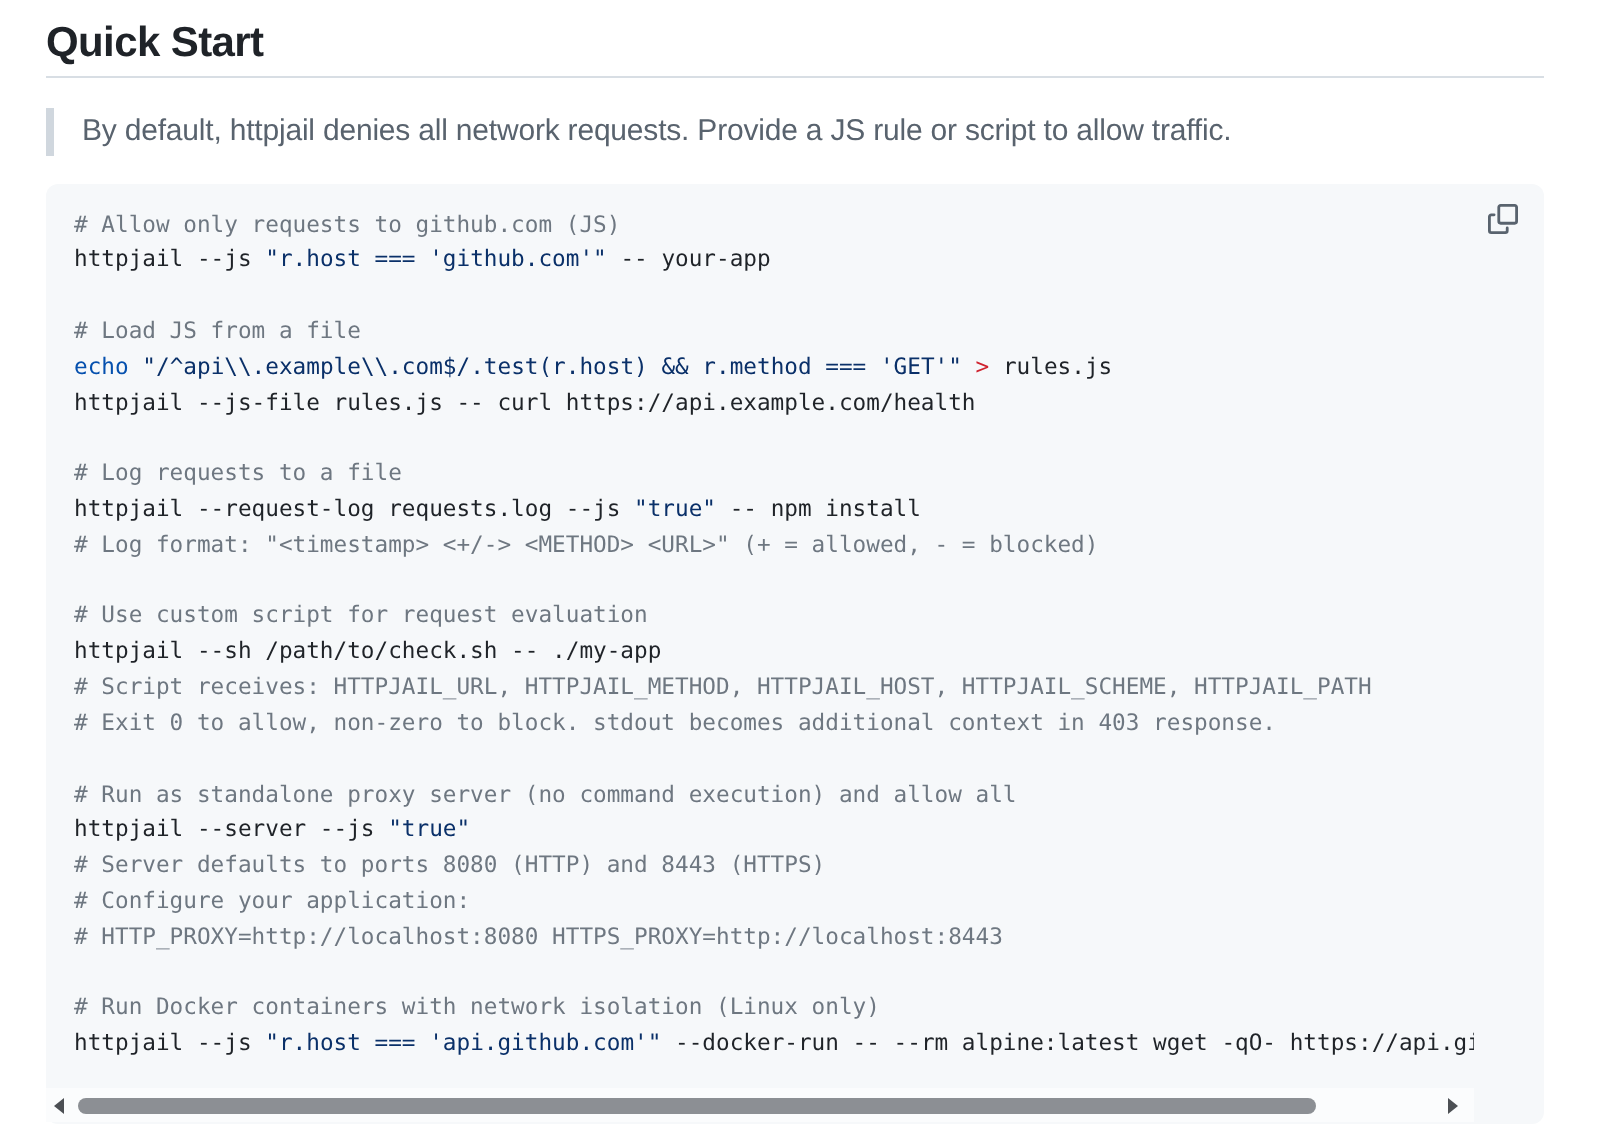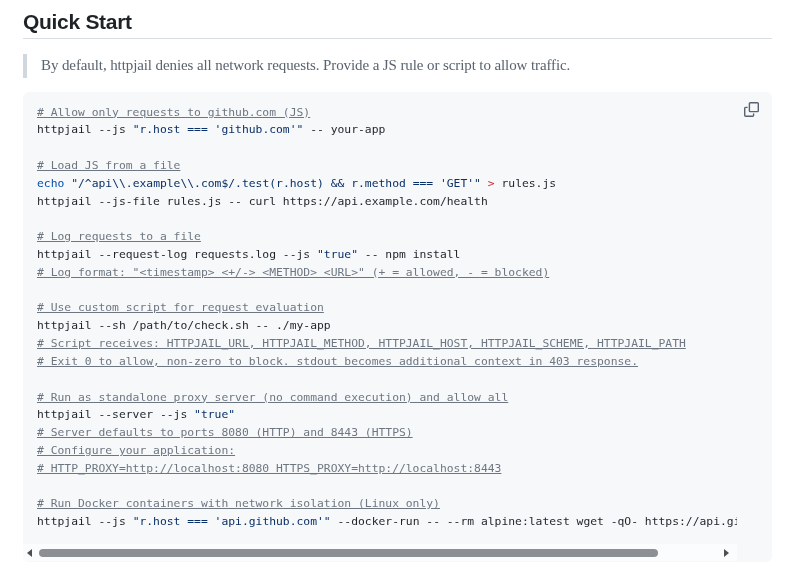--- a/index.html
+++ b/index.html
@@ -15,39 +15,39 @@
     position: absolute; left: 23px; top: 38px; width: 749px; height: 1px;
     background: #d8dee4;
   }
 
   .blockquote-bar {
     position: absolute; left: 23px; top: 53.5px; width: 3.5px; height: 24px;
     background: #d0d7de;
   }
   .blockquote-text {
     position: absolute; left: 41px; top: 57.8px;
-    font-size: 15px; color: #59636e; line-height: 1; letter-spacing: -0.1px; font-family: Liberation Serif, serif;
+    font-size: 15px; color: #59636e; line-height: 1; letter-spacing: -0.1px;
   }
 
   .code-block {
     position: absolute; left: 23px; top: 92px; width: 749px; height: 470px;
     background: #f6f8fa; border-radius: 6px;
   }
   .code-scroller {
     position: absolute; left: 0; top: 0; width: 714px; height: 452px;
     overflow: hidden;
   }
   .code-pre {
     position: absolute; left: 14px; top: 11.5px;
     font-family: "DejaVu Sans Mono", monospace;
     font-size: 11.35px; line-height: 17.82px;
     white-space: pre; color: #1f2328;
   }
   .code-line { height: 17.82px; }
-  .tok-c { color: #6e7781; text-decoration: underline; }
+  .tok-c { color: #6e7781; }
   .tok-s { color: #0a3069; }
   .tok-b { color: #0550ae; }
   .tok-k { color: #cf222e; }
   .tok-p { color: #1f2328; }
 
   .copy-button {
     position: absolute; right: 13px; top: 10px; width: 15px; height: 15px;
     background: transparent; border: none; cursor: pointer; padding: 0;
   }
   .copy-button svg { display: block; }

